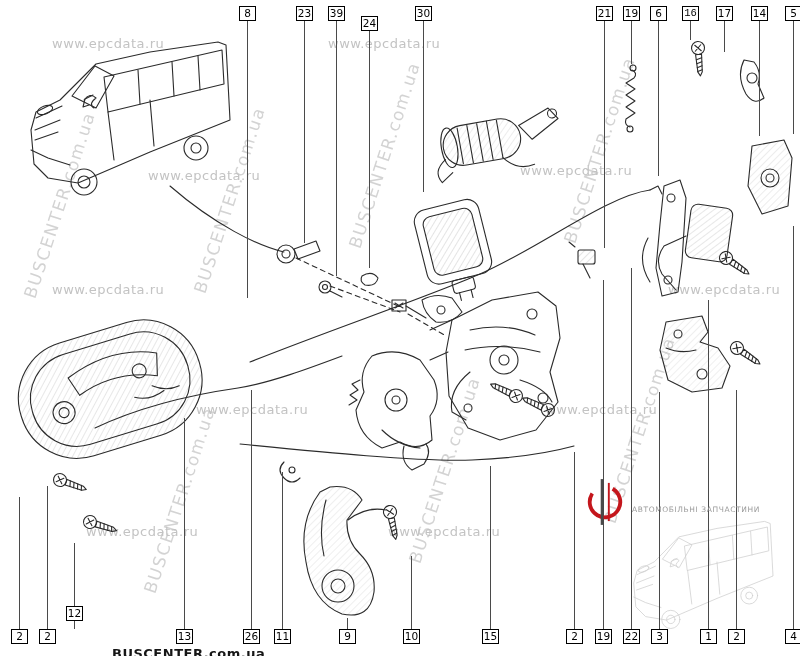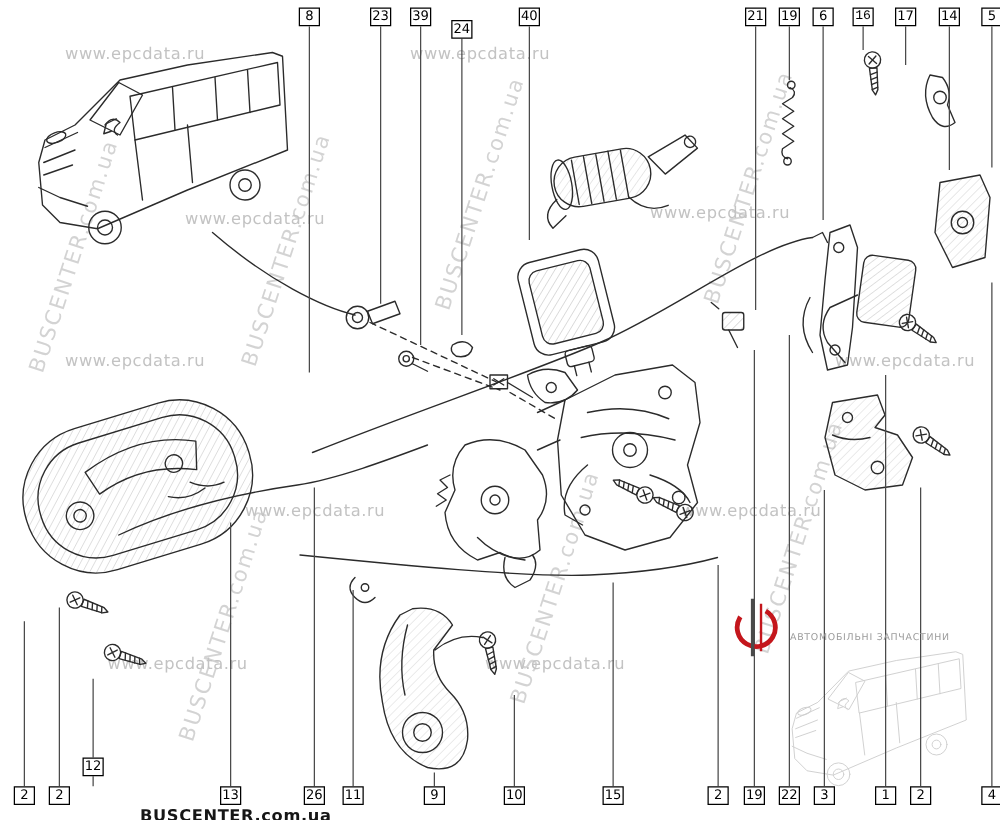--- a/index.html
+++ b/index.html
@@ -233,21 +233,21 @@
   <div id="callout-layer">
       <div class="callout-line" style="left: 247px; top: 21px; height: 277px;"></div>
       <div class="callout-box" style="left: 239px; top: 6px;">8</div>
       <div class="callout-line" style="left: 304px; top: 21px; height: 222px;"></div>
       <div class="callout-box" style="left: 296px; top: 6px;">23</div>
       <div class="callout-line" style="left: 336px; top: 21px; height: 255px;"></div>
       <div class="callout-box" style="left: 328px; top: 6px;">39</div>
       <div class="callout-line" style="left: 369px; top: 21px; height: 247px;"></div>
       <div class="callout-box" style="left: 361px; top: 16px;">24</div>
       <div class="callout-line" style="left: 423px; top: 21px; height: 171px;"></div>
-      <div class="callout-box" style="left: 415px; top: 6px;">40</div>
+      <div class="callout-box" style="left: 415px; top: 6px;">30</div>
       <div class="callout-line" style="left: 604px; top: 21px; height: 227px;"></div>
       <div class="callout-box" style="left: 596px; top: 6px;">21</div>
       <div class="callout-line" style="left: 631px; top: 21px; height: 43px;"></div>
       <div class="callout-box" style="left: 623px; top: 6px;">19</div>
       <div class="callout-line" style="left: 658px; top: 21px; height: 155px;"></div>
       <div class="callout-box" style="left: 650px; top: 6px;">6</div>
       <div class="callout-line" style="left: 690px; top: 21px; height: 19px;"></div>
       <div class="callout-box" style="left: 682px; top: 6px; font-family: Liberation Mono, monospace;">16</div>
       <div class="callout-line" style="left: 724px; top: 21px; height: 31px;"></div>
       <div class="callout-box" style="left: 716px; top: 6px;">17</div>

